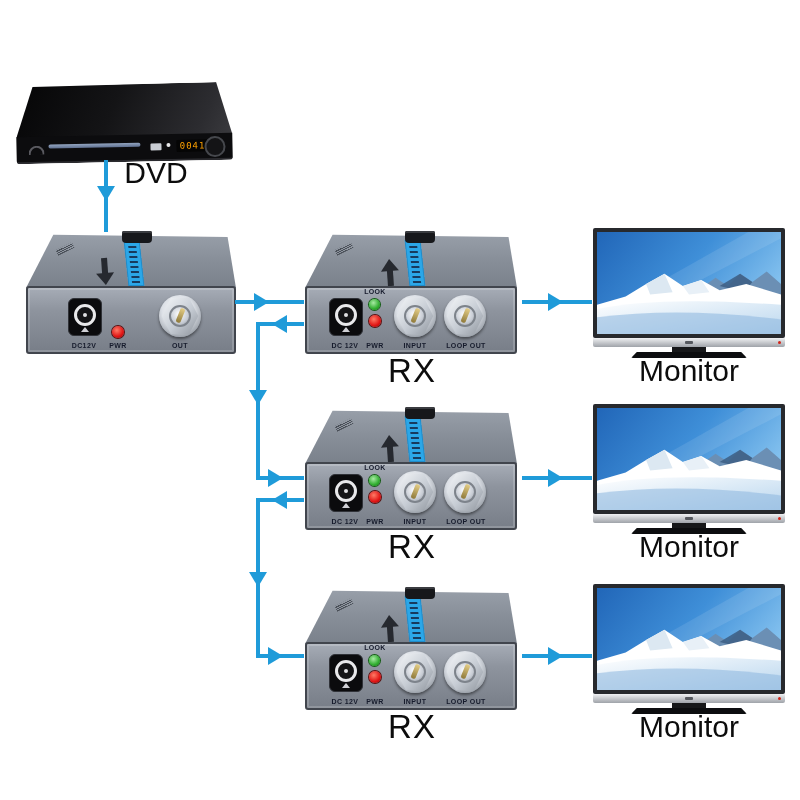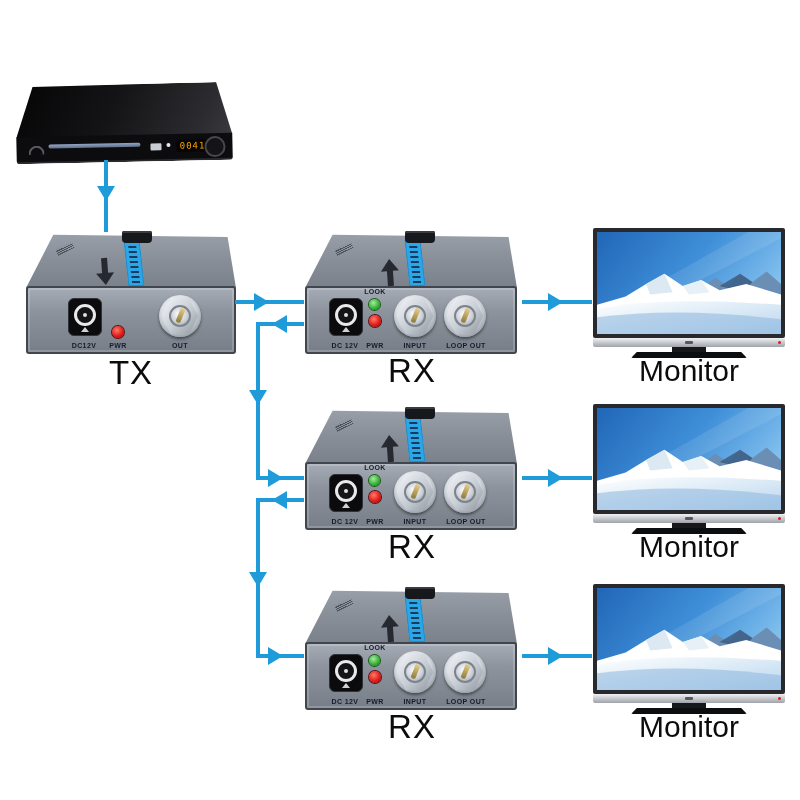--- a/index.html
+++ b/index.html
@@ -107,20 +107,21 @@
     <div class="dvd-top"></div>
     <div class="dvd-front">
       <div class="dvd-eject"></div>
       <div class="dvd-slot"></div>
       <div class="dvd-btn"></div>
       <div class="dvd-dot"></div>
       <div class="dvd-display">0041</div>
       <div class="dvd-knob"></div>
     </div>
   </div>
+  <div class="caption cap-md" style="left:116px;top:156px;width:80px;">DVD</div>
 
   <div class="wire" style="left:104px;top:160px;width:4px;height:72px;"></div>
   <div class="tri tri-d" style="left:97px;top:186px;"></div>
 
   <div class="device" style="left:26px;top:232px;width:210px;">
     <div class="dev-top">
       <div class="etch"></div>
       <div class="strip" style="left:100px;"></div>
       <div class="stamp down" style="left:70px;top:26px;">
         <div class="stem"></div>
@@ -137,21 +138,20 @@
       <div class="led red" style="left:84px;top:38px;"></div>
       <div class="portlabel" style="left:72px;width:36px;">PWR</div>
       <div class="bnc" style="left:131px;top:7px;">
         <div class="nut"></div>
           <div class="core"></div>
           <div class="pin"></div>
       </div>
       <div class="portlabel" style="left:130px;width:44px;">OUT</div>
     </div>
   </div>
-  <div class="caption cap-lg" style="left:91px;top:354px;width:80px;">TX</div>
 
   <div class="wire" style="left:235px;top:300px;width:69px;height:4px;"></div>
   <div class="tri tri-r" style="left:254px;top:293px;"></div>
 
   <div class="wire" style="left:258px;top:322px;width:46px;height:4px;"></div>
   <div class="tri tri-l" style="left:272px;top:315px;"></div>
   <div class="wire" style="left:256px;top:322px;width:4px;height:158px;"></div>
   <div class="tri tri-d" style="left:249px;top:390px;"></div>
   <div class="wire" style="left:256px;top:476px;width:48px;height:4px;"></div>
   <div class="tri tri-r" style="left:268px;top:469px;"></div>

